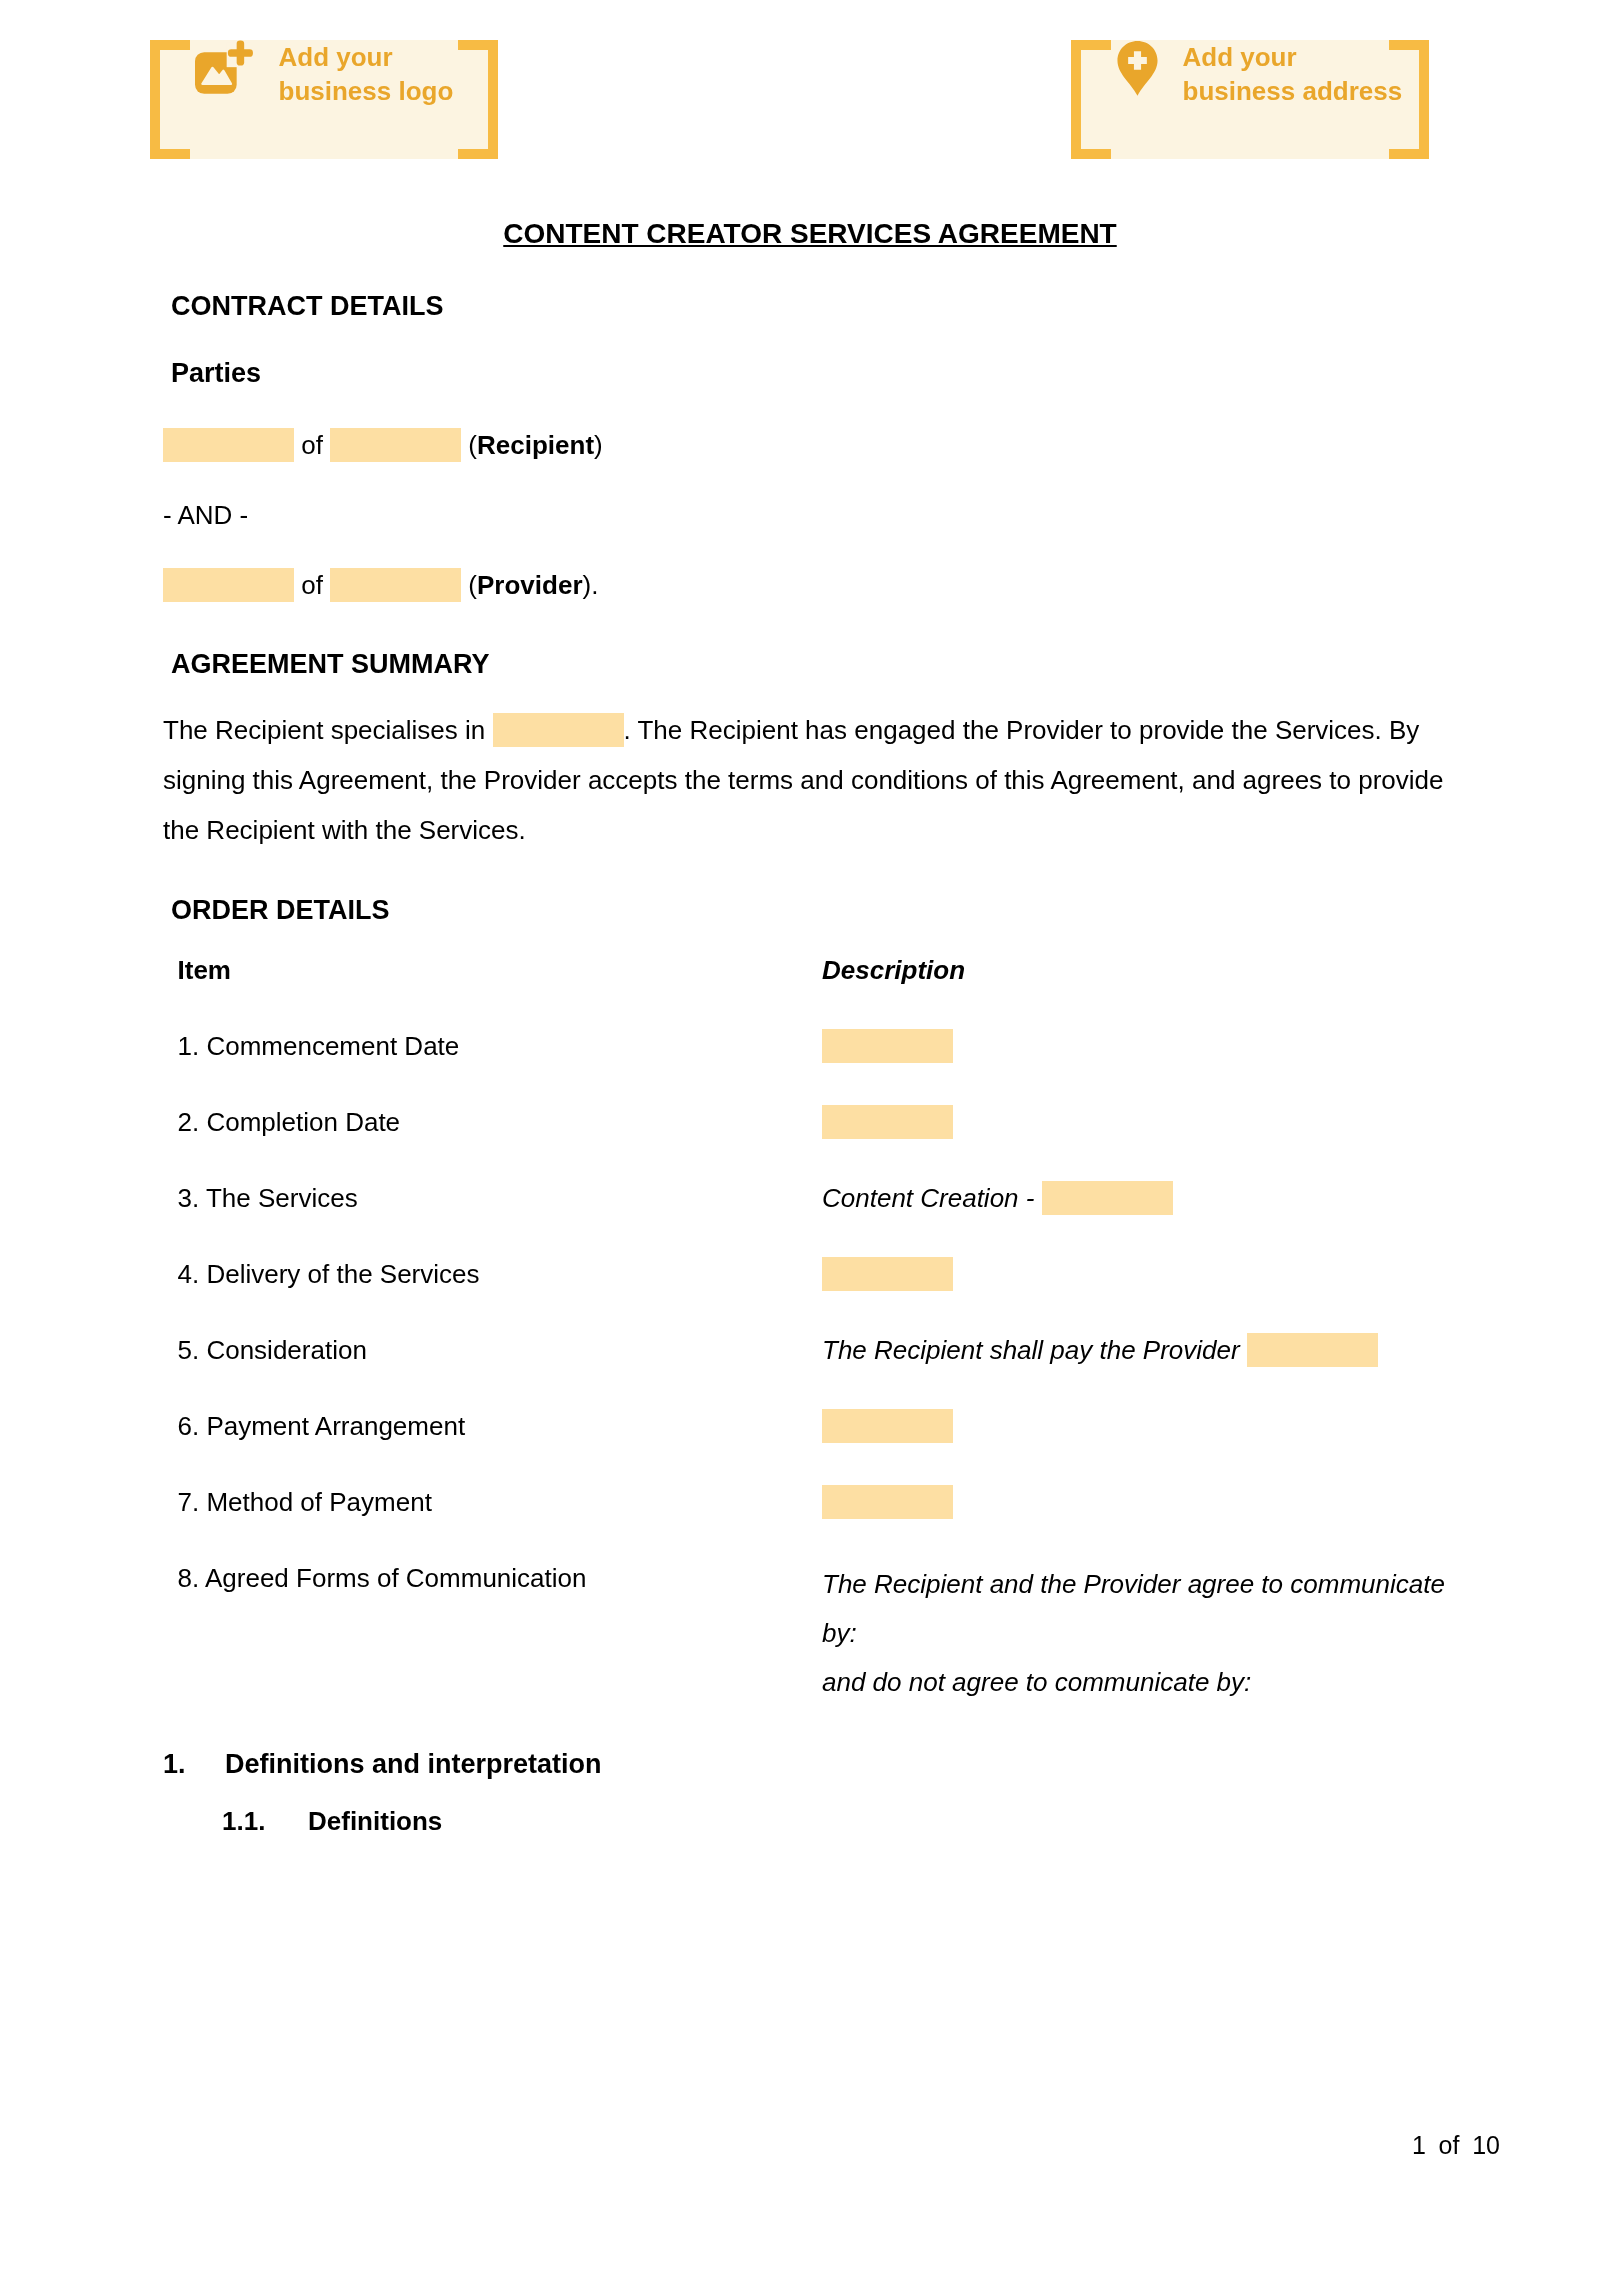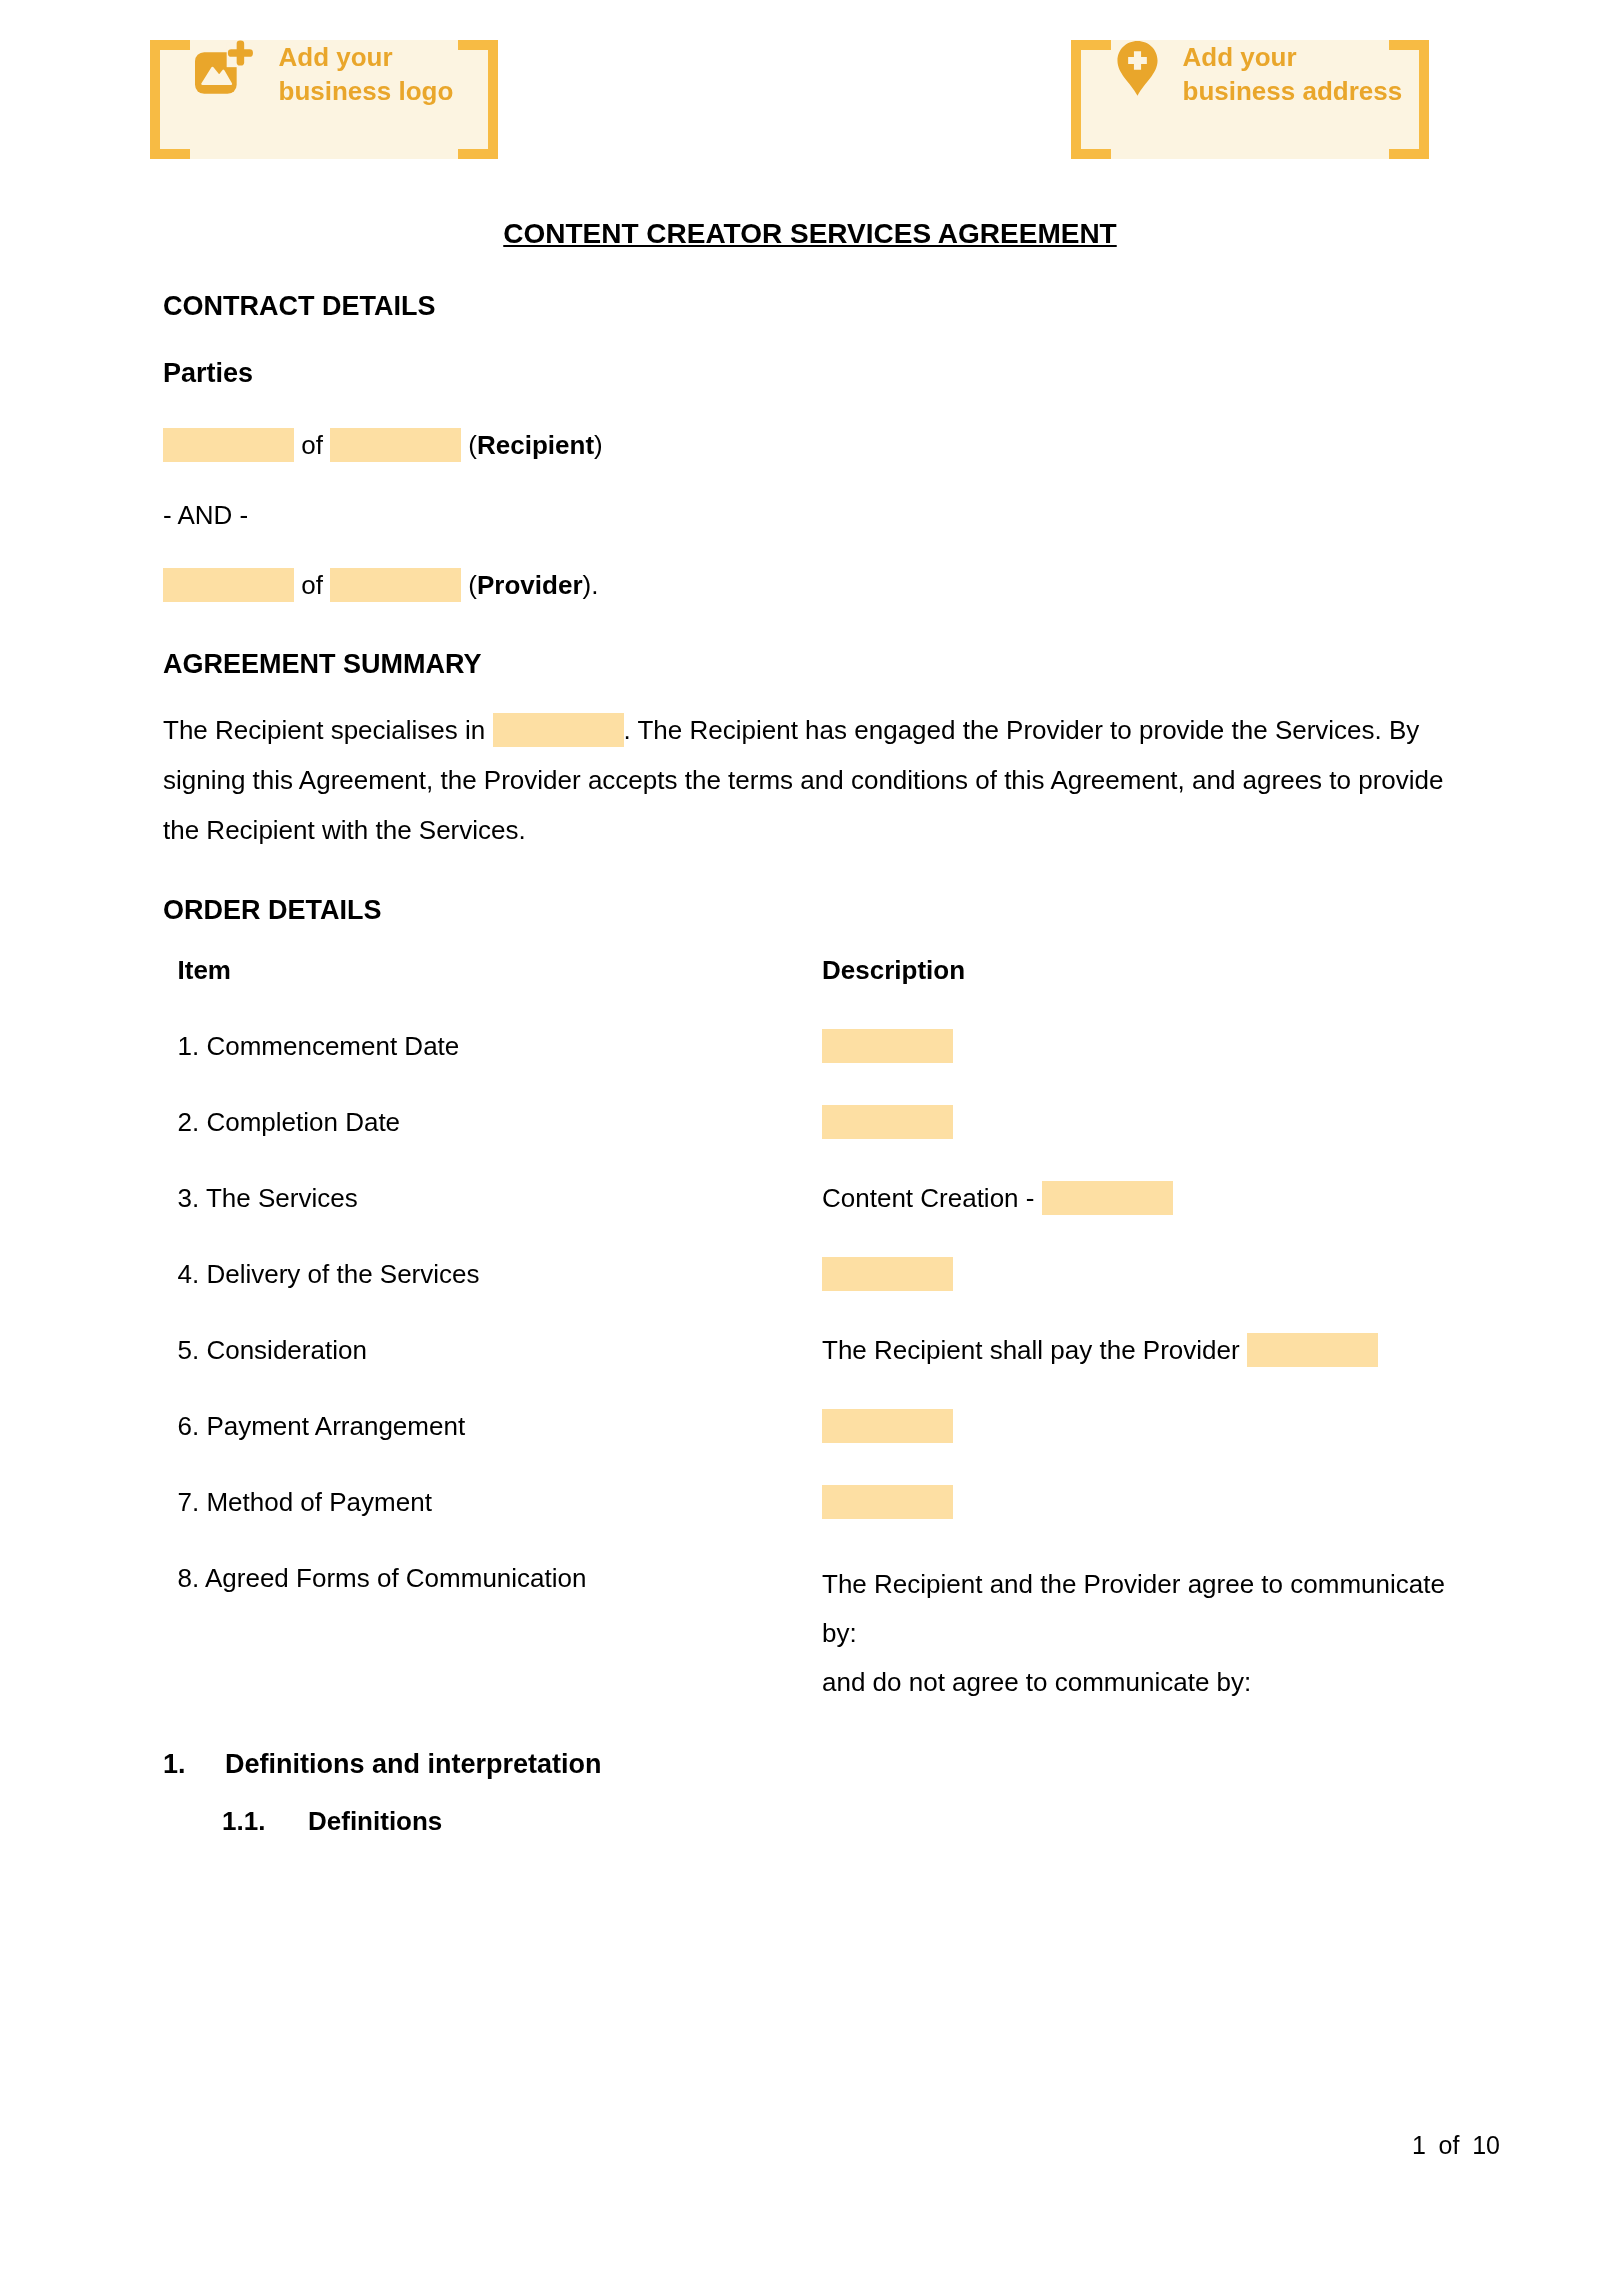--- a/index.html
+++ b/index.html
@@ -25,41 +25,41 @@
   .bracket { position:absolute; top:0; bottom:0; width:40px; box-sizing:border-box;
     border:10px solid var(--bracket, #F7BB44); }
   .bracket-left { left:0; border-right:none; }
   .bracket-right { right:0; border-left:none; }
   .badge-lines { font-weight:bold; font-size:26px; line-height:34px;
     color:var(--badge-text, #E9A62B); white-space:nowrap; }
   .badge-icon { flex:0 0 auto; }
   
   .content { padding:0 158px 0 163px; }
   .doc-title { text-align:center; font-size:28px; font-weight:bold; margin:58px 0 0; line-height:34px;text-decoration:underline; }
-  .heading { font-size:27px; font-weight:bold; line-height:34px; margin:0; }
+  .heading { font-size:27px; font-weight:bold; line-height:34px; margin:8px; }
   .m-contract { margin-top:38px; }
   .m-parties  { margin-top:33px; }
   .m-summary  { margin-top:40px; }
   .m-order    { margin-top:38px; }
   .m-legal    { margin-top:94px; }
   .party-line { font-size:26px; line-height:43px; margin:0; }
   .party-line.first { margin-top:34px; }
   .party-line.rest  { margin-top:27px; }
   .separator { font-size:26px; line-height:43px; margin:27px 0 0; }
   .hl {
     display:inline-block; width:131px; height:34px;
     background:var(--highlight, #FDDFA3);
     vertical-align:middle; margin-top:-3.6px;
   }
   .summary-par { font-size:26px; line-height:50px; margin:23.5px 0 0; max-width:1294px; }
   
   .order-table { margin-top:25px; max-width:1294px; }
   .trow { display:grid; grid-template-columns:659px 1fr; align-items:start; margin-bottom:40px; }
   .titem { font-weight:normal; font-size:26px; line-height:36px; padding-left:14.5px; }
-  .tdesc { font-size:26px; line-height:36px; white-space:nowrap; }
+  .tdesc { font-size:26px; line-height:36px; white-space:nowrap;font-style:italic; }
   .tdesc.wrap { white-space:normal; line-height:49px; }
   .thead .titem, .thead .tdesc { font-weight:bold; }
   
   .clause { display:flex; font-weight:bold; font-size:27px; line-height:34px; margin-top:34px; }
   .clause-num { width:62px; flex:0 0 auto; }
   .subclause { display:flex; font-weight:bold; font-size:26px; line-height:34px; margin:23.5px 0 0 59px; }
   .subclause-num { width:86px; flex:0 0 auto; }
   
   .page-footer { position:absolute; top:2131px; left:1412px; font-size:25px; line-height:29px; }
   .page-footer span { margin-right:12.7px; }

